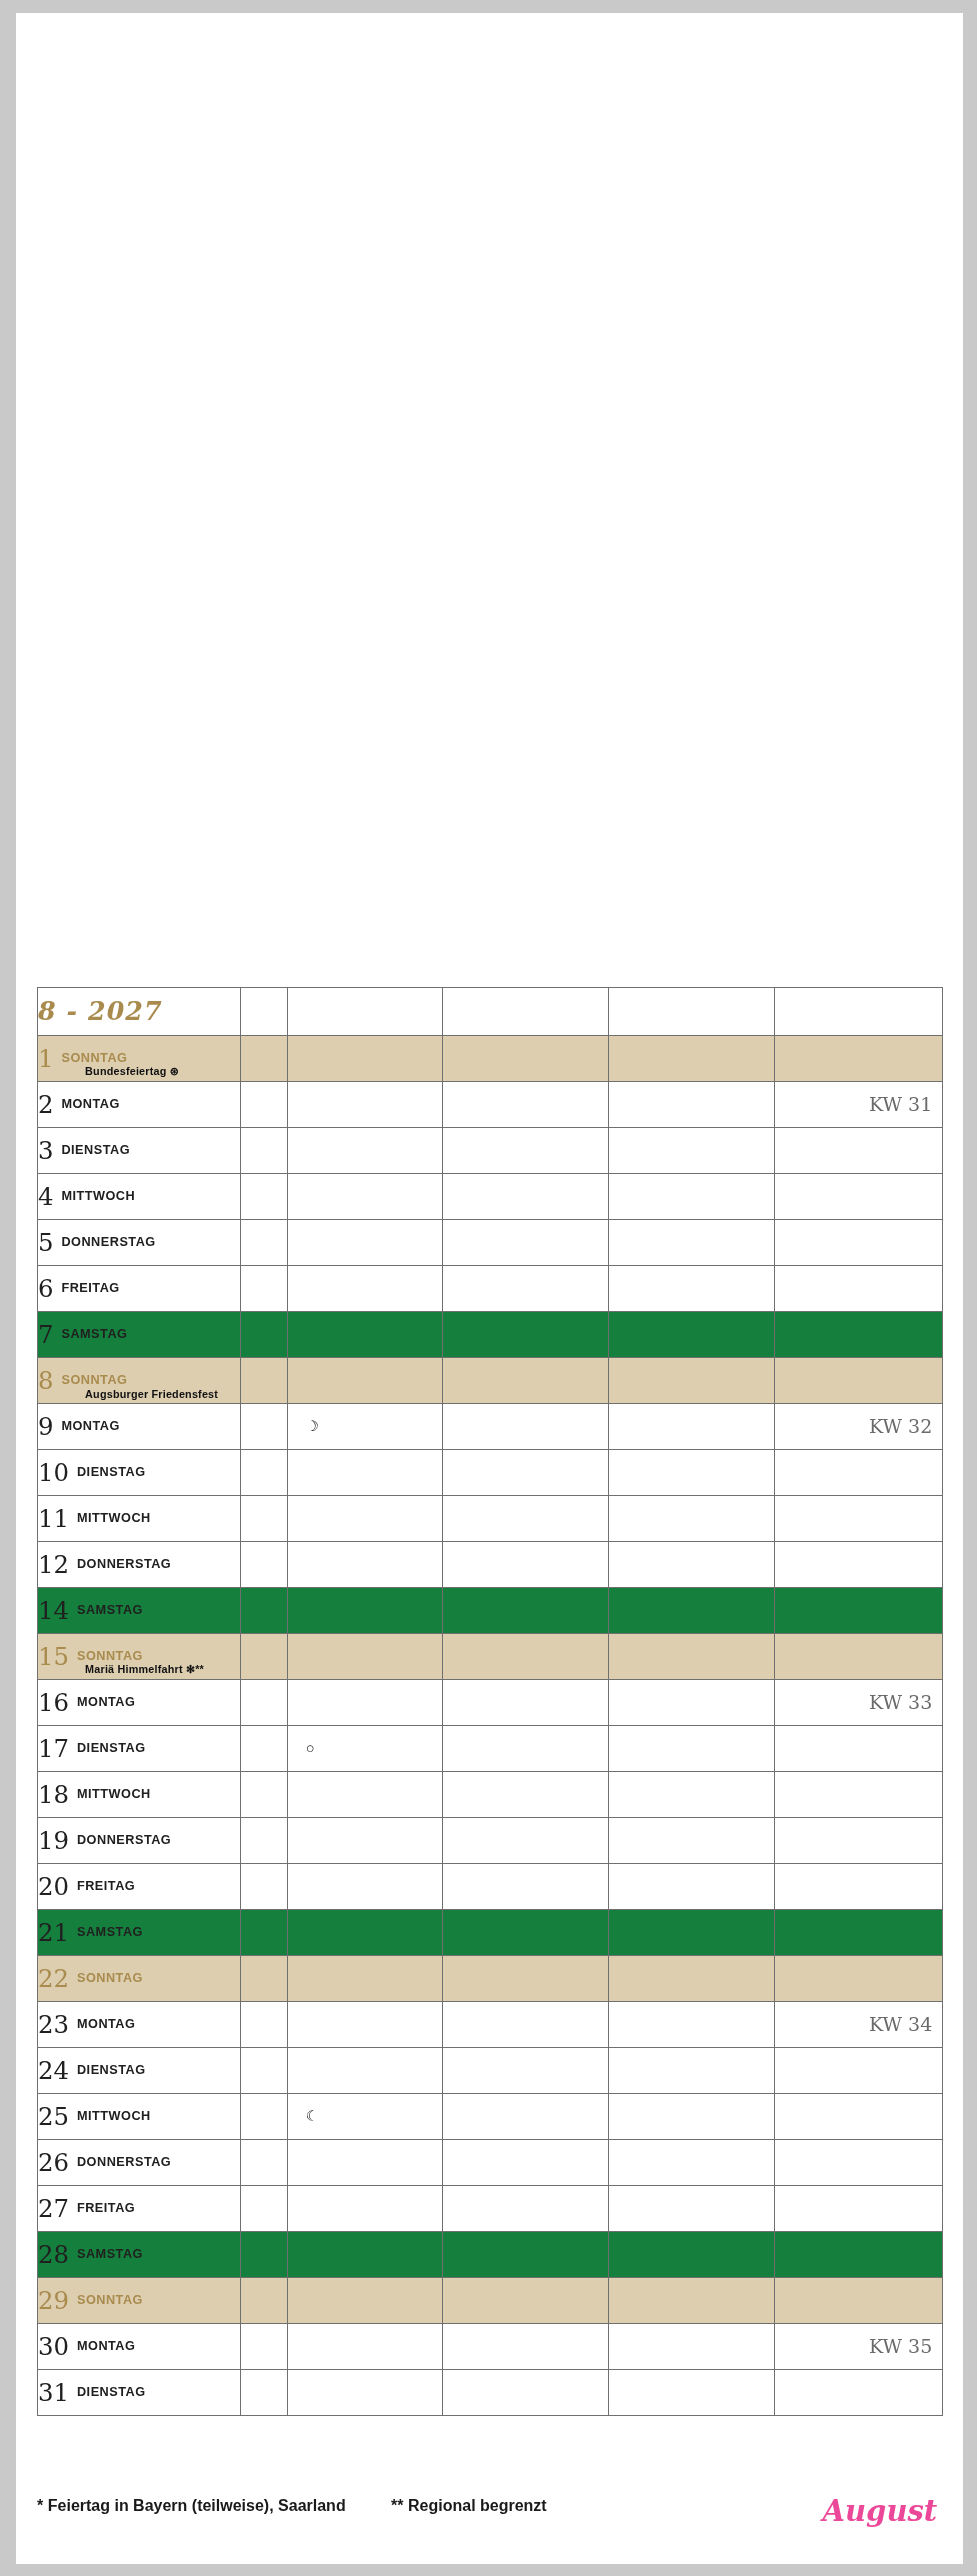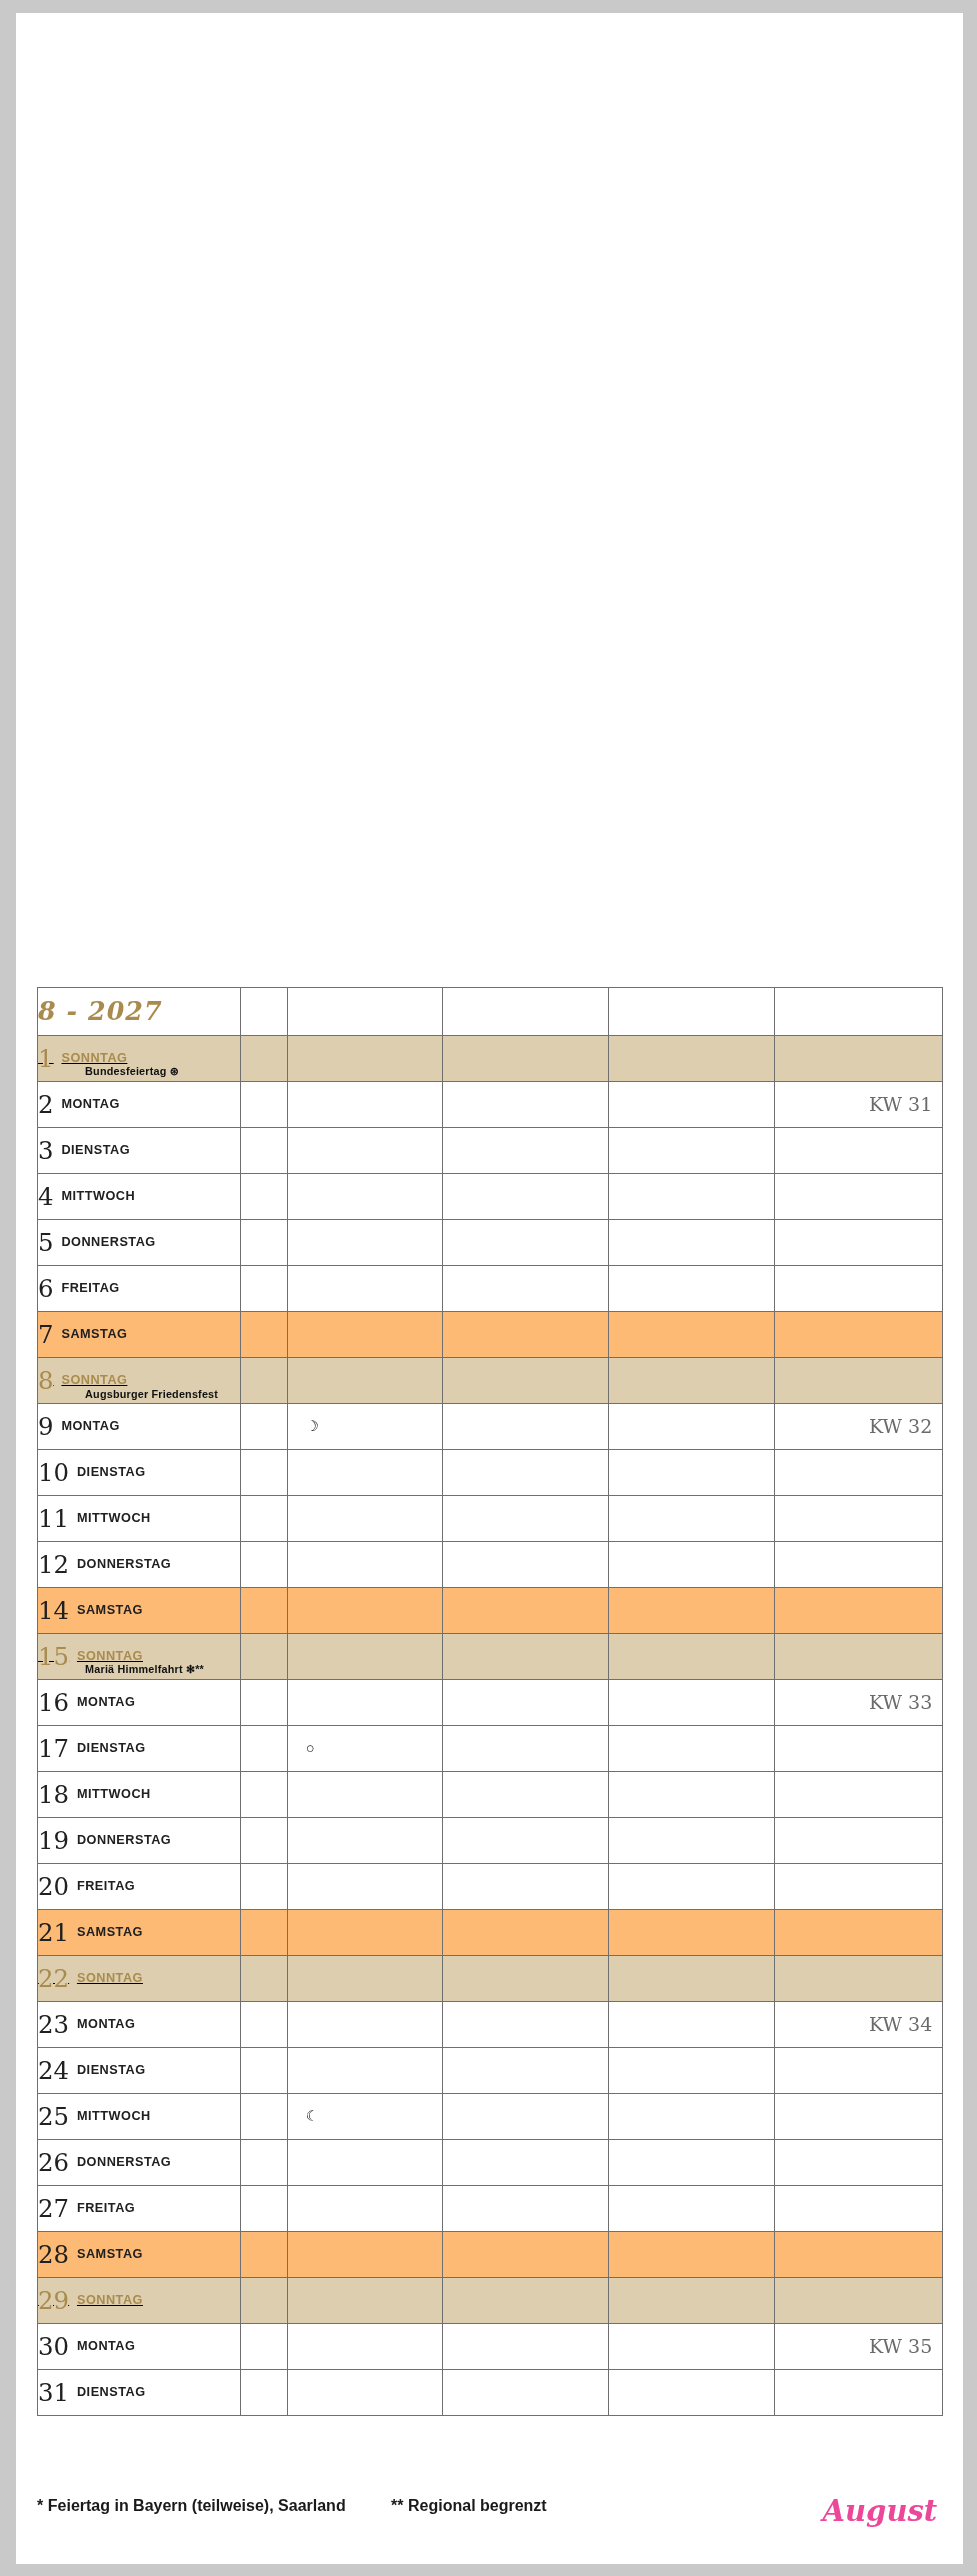--- a/index.html
+++ b/index.html
@@ -47,22 +47,22 @@
     height: 45px;
     padding: 0;
     vertical-align: middle;
     background: #ffffff;
   }
   table.cal tr.row-title td {
     height: 47px;
     background: #ffffff;
   }
   
-  tr.sat td { background: #fdba74; }
-  tr.sun td { background: #ddceb0; text-decoration: underline; }
+  tr.sat td { background: #15803d; }
+  tr.sun td { background: #ddceb0; }
 
   .title-cell {
     padding-left: 13.7px;
     font-family: "DejaVu Serif", serif;
     font-style: italic;
     font-weight: bold;
     font-size: 25.4px;
     color: #a98b4e;
     letter-spacing: 1px;
   }

